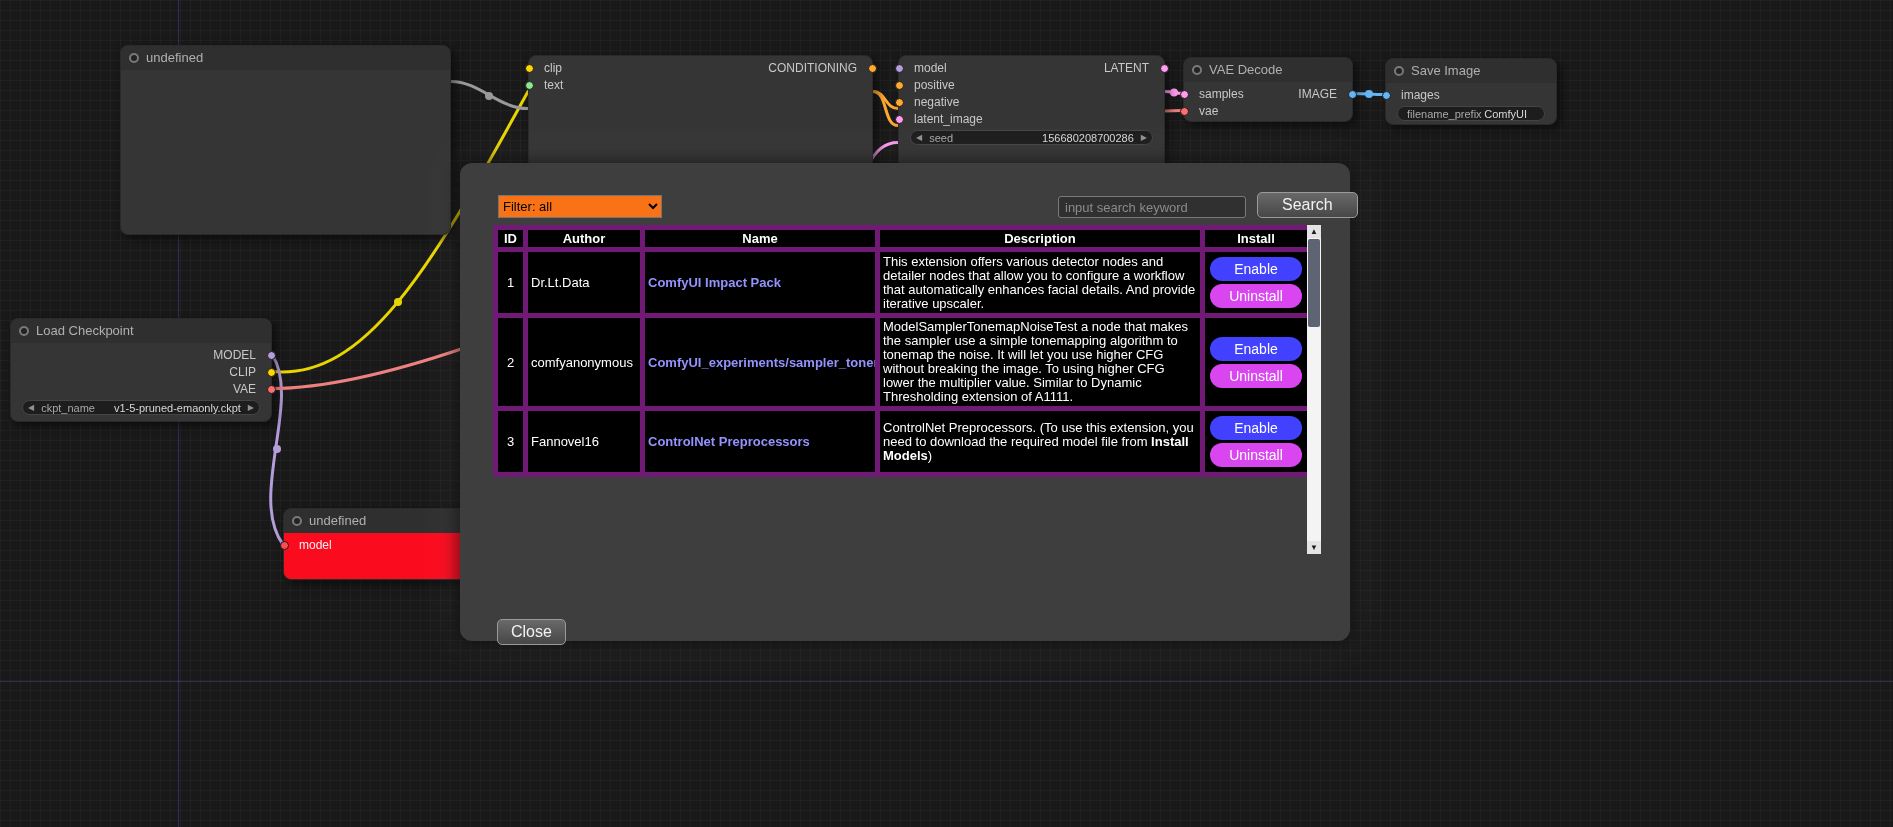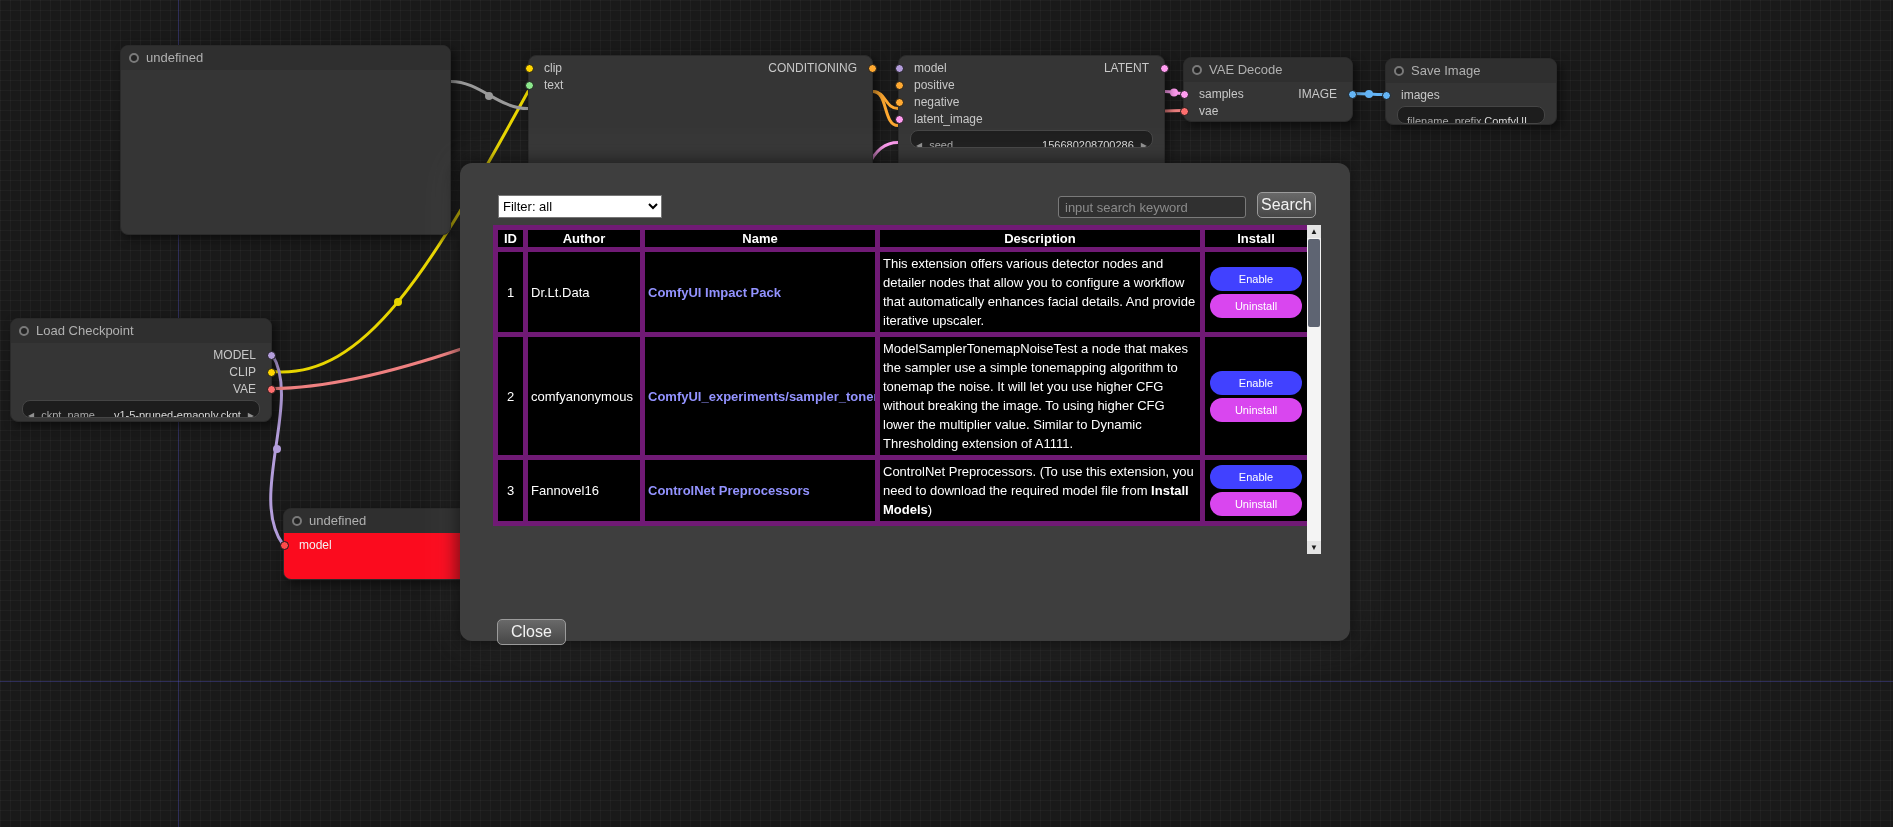--- a/index.html
+++ b/index.html
@@ -36,56 +36,56 @@
   .out-label{position:absolute;right:15px}
   .black{color:#151515}
   .white{color:#f2f2f2}
   .dot{position:absolute;width:9px;height:9px;border-radius:50%;top:4px;border:1px solid #1a1a1a}
   .dot.in{left:-4.5px}.dot.out{right:-4.5px}
   .d-model{background:#B39DDB}.d-clip{background:#FFD500}.d-vae{background:#FF6E6E}
   .d-cond{background:#FFA931}.d-latent{background:#FF9CF0}.d-image{background:#64B5F6}
   .d-string{background:#8CE88C}.d-red{background:#FF4B4B}
 
   .widget{height:15px;margin:2px 11px 0;background:#1d1d1d;border:1px solid #454545;
-    border-radius:8px;display:flex;font-size:11px;color:#a8a8a8;
-    padding:8px 5px;white-space:nowrap;overflow:hidden}
+    border-radius:8px;display:flex;align-items:center;font-size:11px;color:#a8a8a8;
+    padding:0 5px;white-space:nowrap;overflow:hidden}
   .widget .arr{font-size:8px;color:#909090;line-height:14px;cursor:pointer}
   .widget .wlabel{margin-left:7px}
   .widget .wvalue{margin-left:auto;margin-right:7px;color:#d8d8d8}
   .widget.noarr .wlabel{margin-left:4px}
   .widget.noarr .wvalue{margin-right:12px}
 
   
   #modal{position:absolute;left:460px;top:163px;width:890px;height:478px;z-index:10;
     background:#3e3e3e;border-radius:12px;
     box-shadow:0 0 18px 3px rgba(0,0,0,0.55),0 0 45px 8px rgba(255,255,255,0.07)}
   #filter-select{position:absolute;left:38px;top:32px;width:164px;height:23px;
-    font-size:13px;font-family:inherit;background:#ffffff;color:#000}
+    font-size:13px;font-family:inherit;background:#f97316;color:#000}
   #search-input{position:absolute;left:598px;top:33px;width:188px;height:22px;
     background:#303030;border:1px solid #7a7a7a;border-radius:3px;color:#cfcfcf;
     font-size:13px;padding:0 6px;font-family:inherit}
   #search-input::placeholder{color:#8b8b8b}
   .gray-btn{background:linear-gradient(#696969,#474747);border:1px solid #9b9b9b;
-    border-radius:5px;color:#f2f2f2;font-size:15px;padding:3px 3px;
+    border-radius:5px;color:#f2f2f2;font-size:15px;padding:3px 24px;
     font-family:inherit;cursor:pointer}
   #search-btn{position:absolute;left:797px;top:29px;font-size:16px}
   #close-btn{position:absolute;left:37px;top:456px;font-size:16px;padding:3px 13px}
 
   #table-wrap{position:absolute;left:33px;top:62px;width:814px;height:329px;overflow:hidden}
   table{border-collapse:collapse;table-layout:fixed;width:814px;background:#000;
     color:#fff;font-size:13px}
   th,td{border:5px solid #701a75;padding:1px 3px;overflow:hidden;vertical-align:middle}
   th{font-weight:bold;text-align:center;height:16px;font-size:13px}
   td.c-id{text-align:center}
   td.c-name a{color:#9393FF;font-weight:bold;text-decoration:none;white-space:nowrap;
     display:block;cursor:pointer}
-  td.c-desc{font-size:13px;line-height:19px;padding:2px 3px}
+  td.c-desc{font-size:13px;line-height:14px;padding:2px 3px}
   td.c-install{text-align:center;padding:2px 0}
   .pill-btn{display:block;width:92px;height:24px;margin:3px auto;border:none;
-    border-radius:13px;color:#fff;font-size:11px;font-family:inherit;cursor:pointer}
+    border-radius:13px;color:#fff;font-size:14px;font-family:inherit;cursor:pointer}
   .pill-btn.enable{background:#4141FF}
   .pill-btn.uninstall{background:#d946ef}
 
   #scrollbar{position:absolute;left:847px;top:62px;width:14px;height:329px;background:#f4f4f4}
   .sb-arrow{position:absolute;left:0;width:14px;height:13px;font-size:8px;line-height:13px;
     text-align:center;color:#1a1a1a;background:#e4e4e4;cursor:pointer}
   #sb-up{top:0}
   #sb-down{bottom:0}
   #sb-thumb{position:absolute;left:1px;top:14px;width:12px;height:88px;background:#5E6472;
     border-radius:2px;cursor:pointer}

